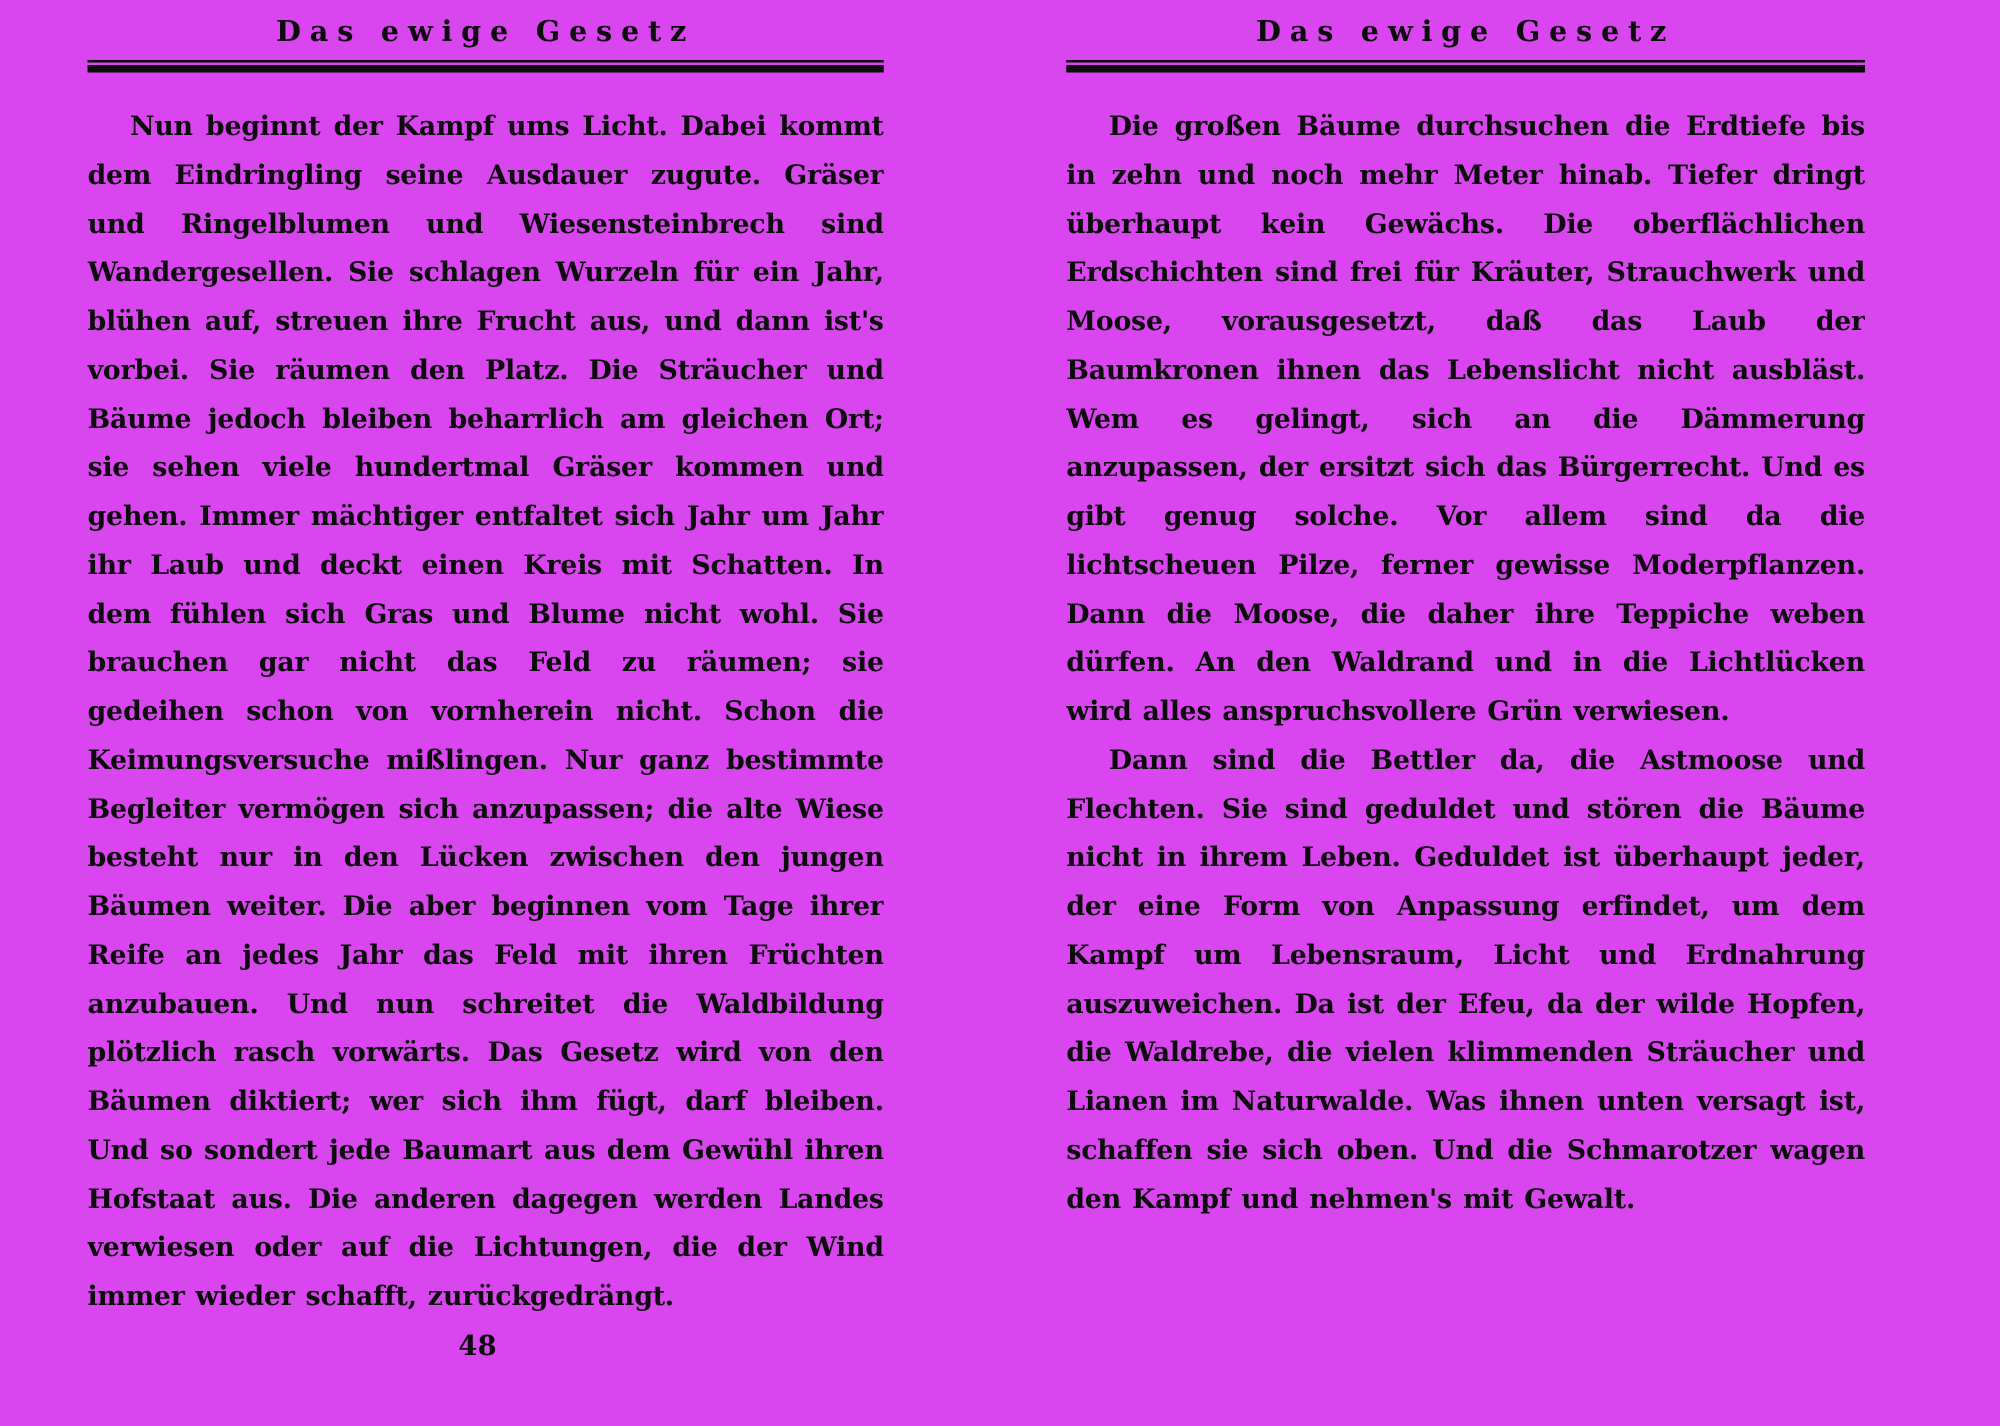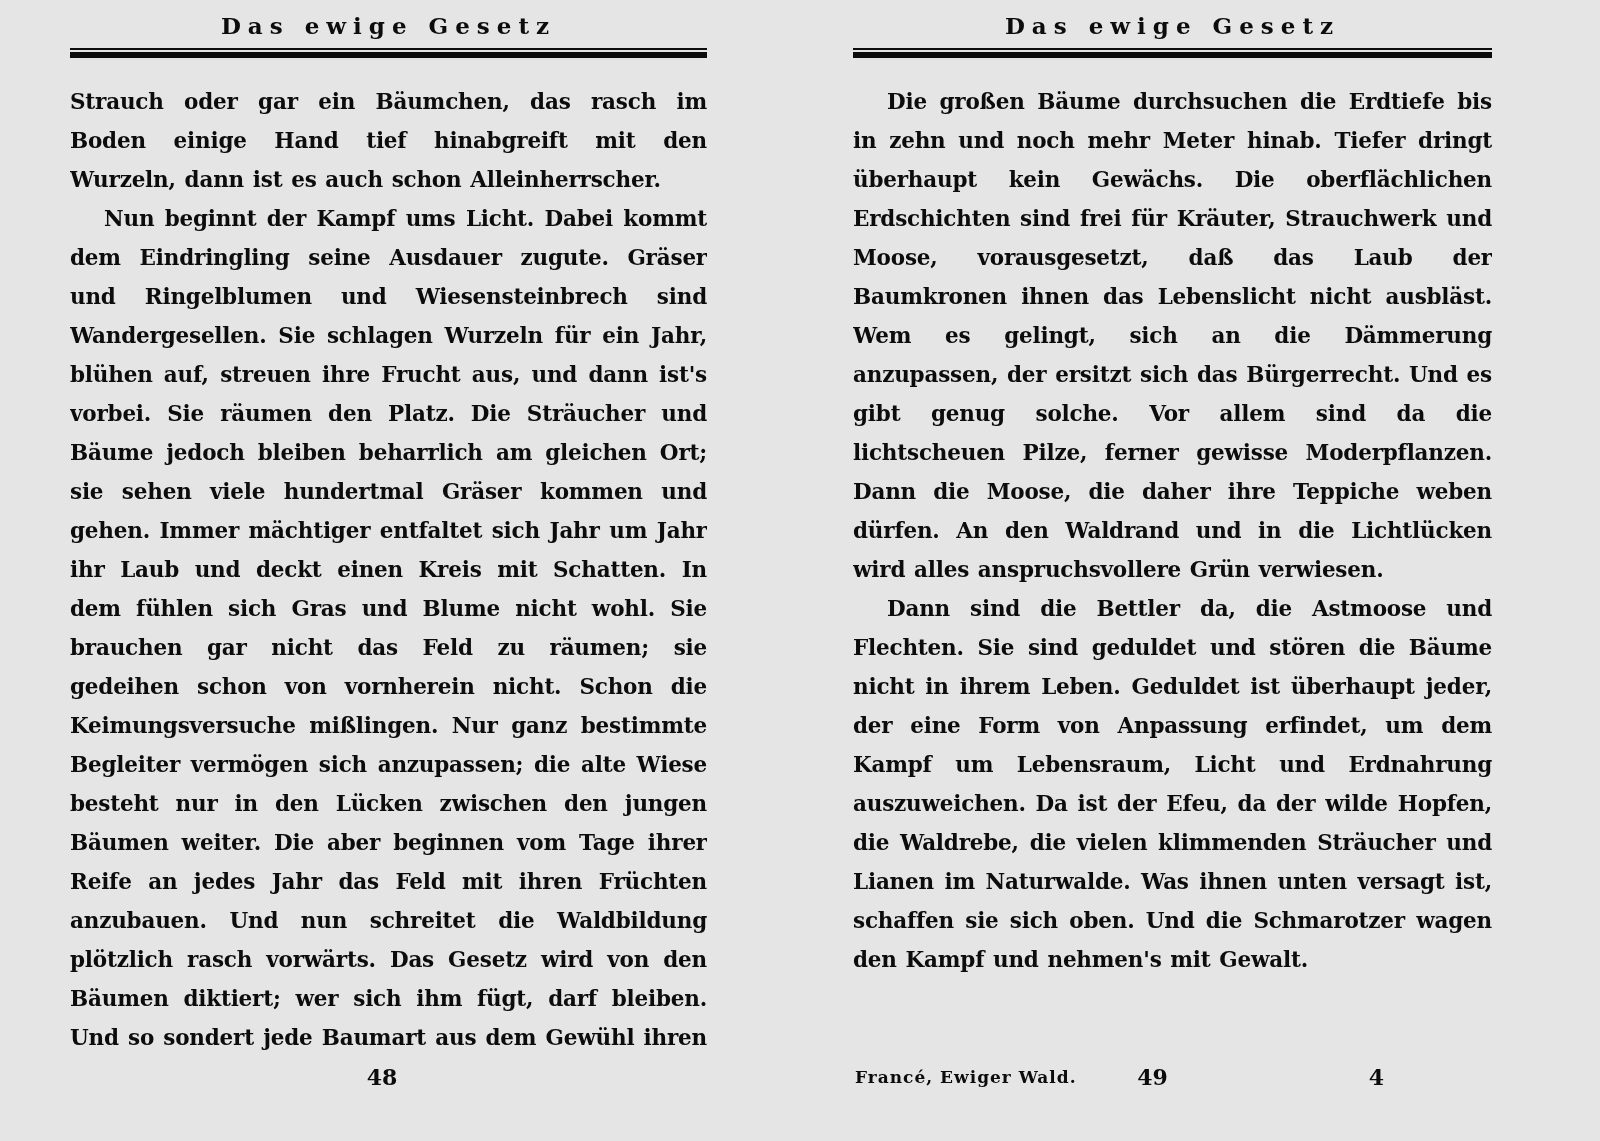--- a/index.html
+++ b/index.html
@@ -4,21 +4,21 @@
 <style>
   html, body {
     margin: 0;
     padding: 0;
     background: #ffffff;
   }
   .spread {
     position: relative;
     width: 1600px;
     height: 1141px;
-    background: #e5e5e5;
+    background: #d946ef;
     overflow: hidden;
     font-family: "DejaVu Serif", "Liberation Serif", serif;
     color: #0c0c0c;
   }
   .page {
     position: absolute;
     top: 0;
     height: 1141px;
   }
   .page-left  { left: 70px;  width: 637px; }
@@ -110,21 +110,20 @@
   <div class="page page-left">
     <div class="running-header">
       <div class="header-title">Das ewige Gesetz</div>
       <div class="header-rule">
         <div class="rule-thin"></div>
         <div class="rule-thick"></div>
       </div>
     </div>
 
     <div class="page-body">
-      <p class="noindent">Strauch oder gar ein Bäumchen, das rasch im Boden einige Hand tief hinabgreift mit den Wurzeln, dann ist es auch schon Alleinherrscher.</p>
       <p>Nun beginnt der Kampf ums Licht. Dabei kommt dem Eindringling seine Ausdauer zugute. Gräser und Ringelblumen und Wiesensteinbrech sind Wandergesellen. Sie schlagen Wurzeln für ein Jahr, blühen auf, streuen ihre Frucht aus, und dann ist's vorbei. Sie räumen den Platz. Die Sträucher und Bäume jedoch bleiben beharrlich am gleichen Ort; sie sehen viele hundertmal Gräser kommen und gehen. Immer mächtiger entfaltet sich Jahr um Jahr ihr Laub und deckt einen Kreis mit Schatten. In dem fühlen sich Gras und Blume nicht wohl. Sie brauchen gar nicht das Feld zu räumen; sie gedeihen schon von vornherein nicht. Schon die Keimungsversuche mißlingen. Nur ganz bestimmte Begleiter vermögen sich anzupassen; die alte Wiese besteht nur in den Lücken zwischen den jungen Bäumen weiter. Die aber beginnen vom Tage ihrer Reife an jedes Jahr das Feld mit ihren Früchten anzubauen. Und nun schreitet die Waldbildung plötzlich rasch vorwärts. Das Gesetz wird von den Bäumen diktiert; wer sich ihm fügt, darf bleiben. Und so sondert jede Baumart aus dem Gewühl ihren Hofstaat aus. Die anderen dagegen werden Landes verwiesen oder auf die Lichtungen, die der Wind immer wieder schafft, zurückgedrängt.</p>
 
     </div>
 
     <div class="page-footer">
       <div class="footer-center">48</div>
     </div>
   </div>
 
   <div class="page page-right">
@@ -135,20 +134,15 @@
         <div class="rule-thick"></div>
       </div>
     </div>
 
     <div class="page-body">
       <p>Die großen Bäume durchsuchen die Erdtiefe bis in zehn und noch mehr Meter hinab. Tiefer dringt überhaupt kein Gewächs. Die oberflächlichen Erdschichten sind frei für Kräuter, Strauchwerk und Moose, vorausgesetzt, daß das Laub der Baumkronen ihnen das Lebenslicht nicht ausbläst. Wem es gelingt, sich an die Dämmerung anzupassen, der ersitzt sich das Bürgerrecht. Und es gibt genug solche. Vor allem sind da die lichtscheuen Pilze, ferner gewisse Moderpflanzen. Dann die Moose, die daher ihre Teppiche weben dürfen. An den Waldrand und in die Lichtlücken wird alles anspruchsvollere Grün verwiesen.</p>
       <p>Dann sind die Bettler da, die Astmoose und Flechten. Sie sind geduldet und stören die Bäume nicht in ihrem Leben. Geduldet ist überhaupt jeder, der eine Form von Anpassung erfindet, um dem Kampf um Lebensraum, Licht und Erdnahrung auszuweichen. Da ist der Efeu, da der wilde Hopfen, die Waldrebe, die vielen klimmenden Sträucher und Lianen im Naturwalde. Was ihnen unten versagt ist, schaffen sie sich oben. Und die Schmarotzer wagen den Kampf und nehmen's mit Gewalt.</p>
 
     </div>
 
-    <div class="page-footer">
-      <div class="footer-left">Francé, Ewiger Wald.</div>
-      <div class="footer-center">49</div>
-      <div class="footer-right">4</div>
-    </div>
   </div>
 
 </div>
 
 </body></html>

